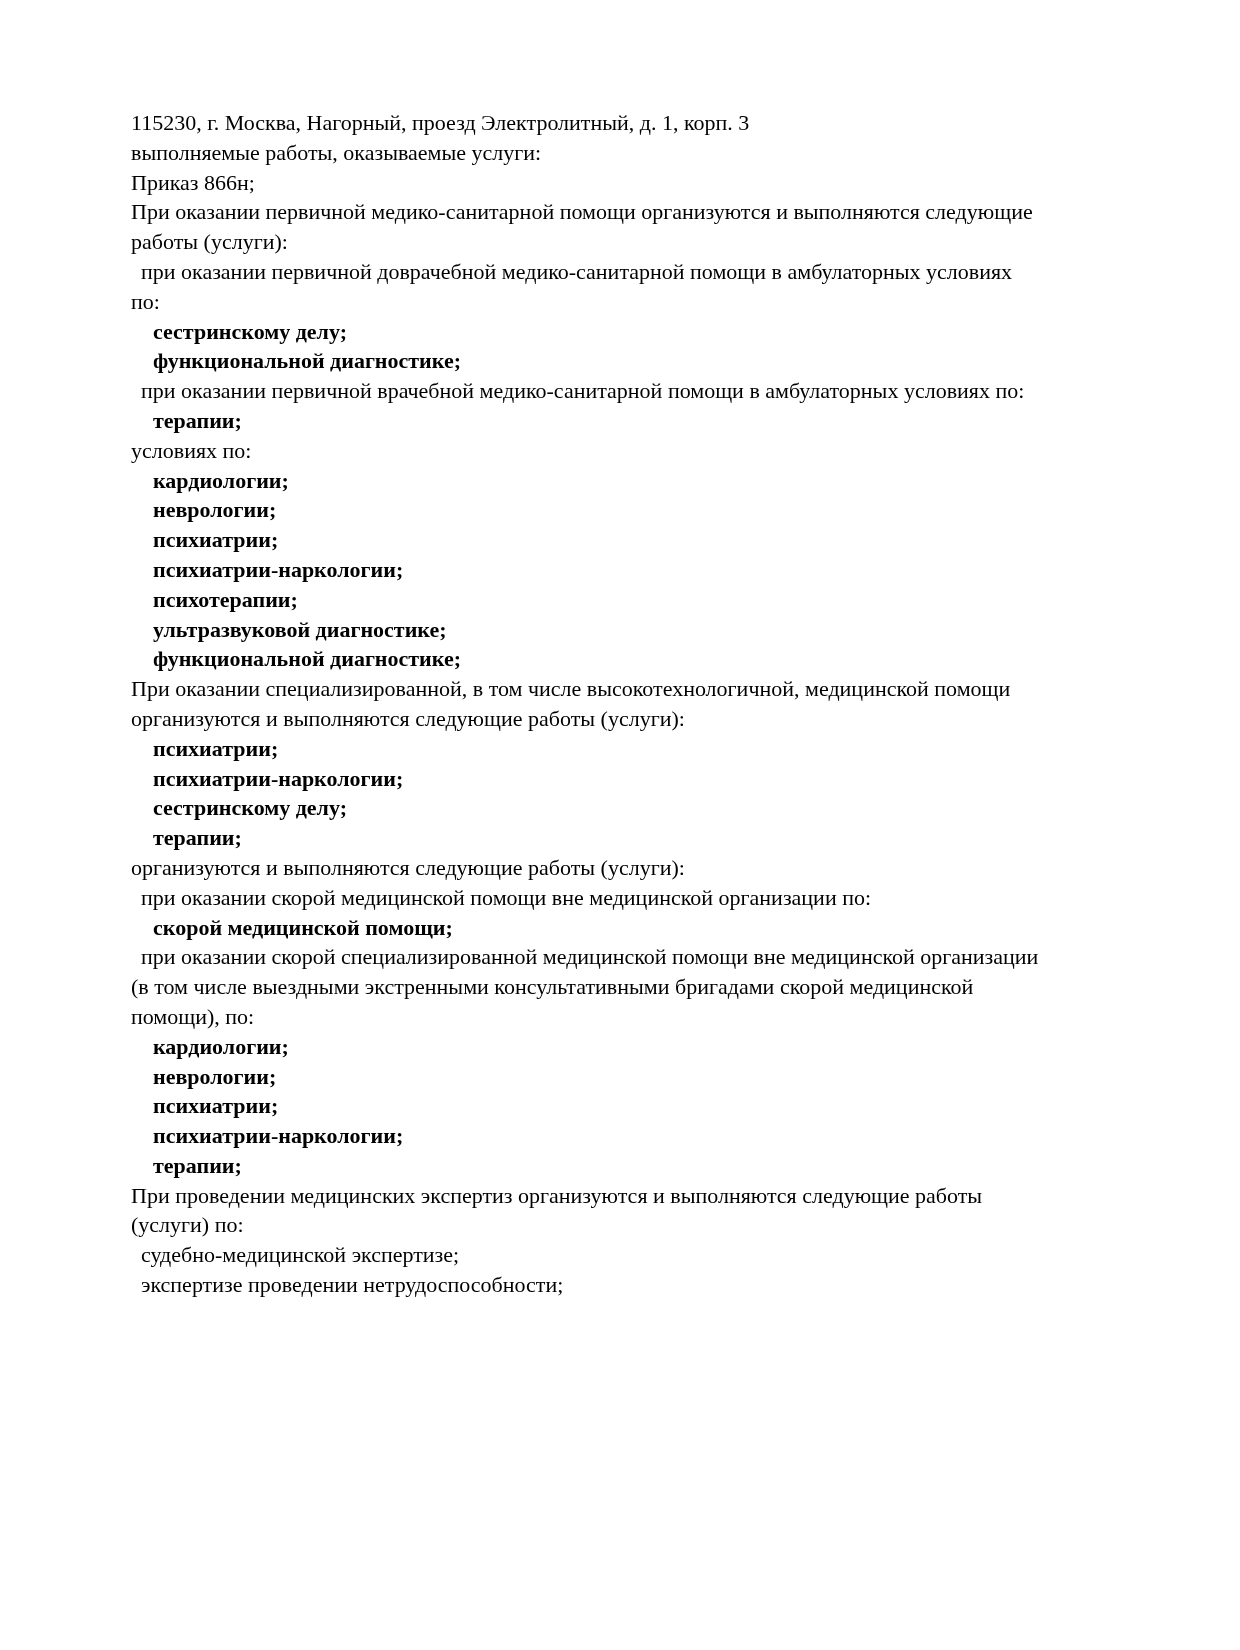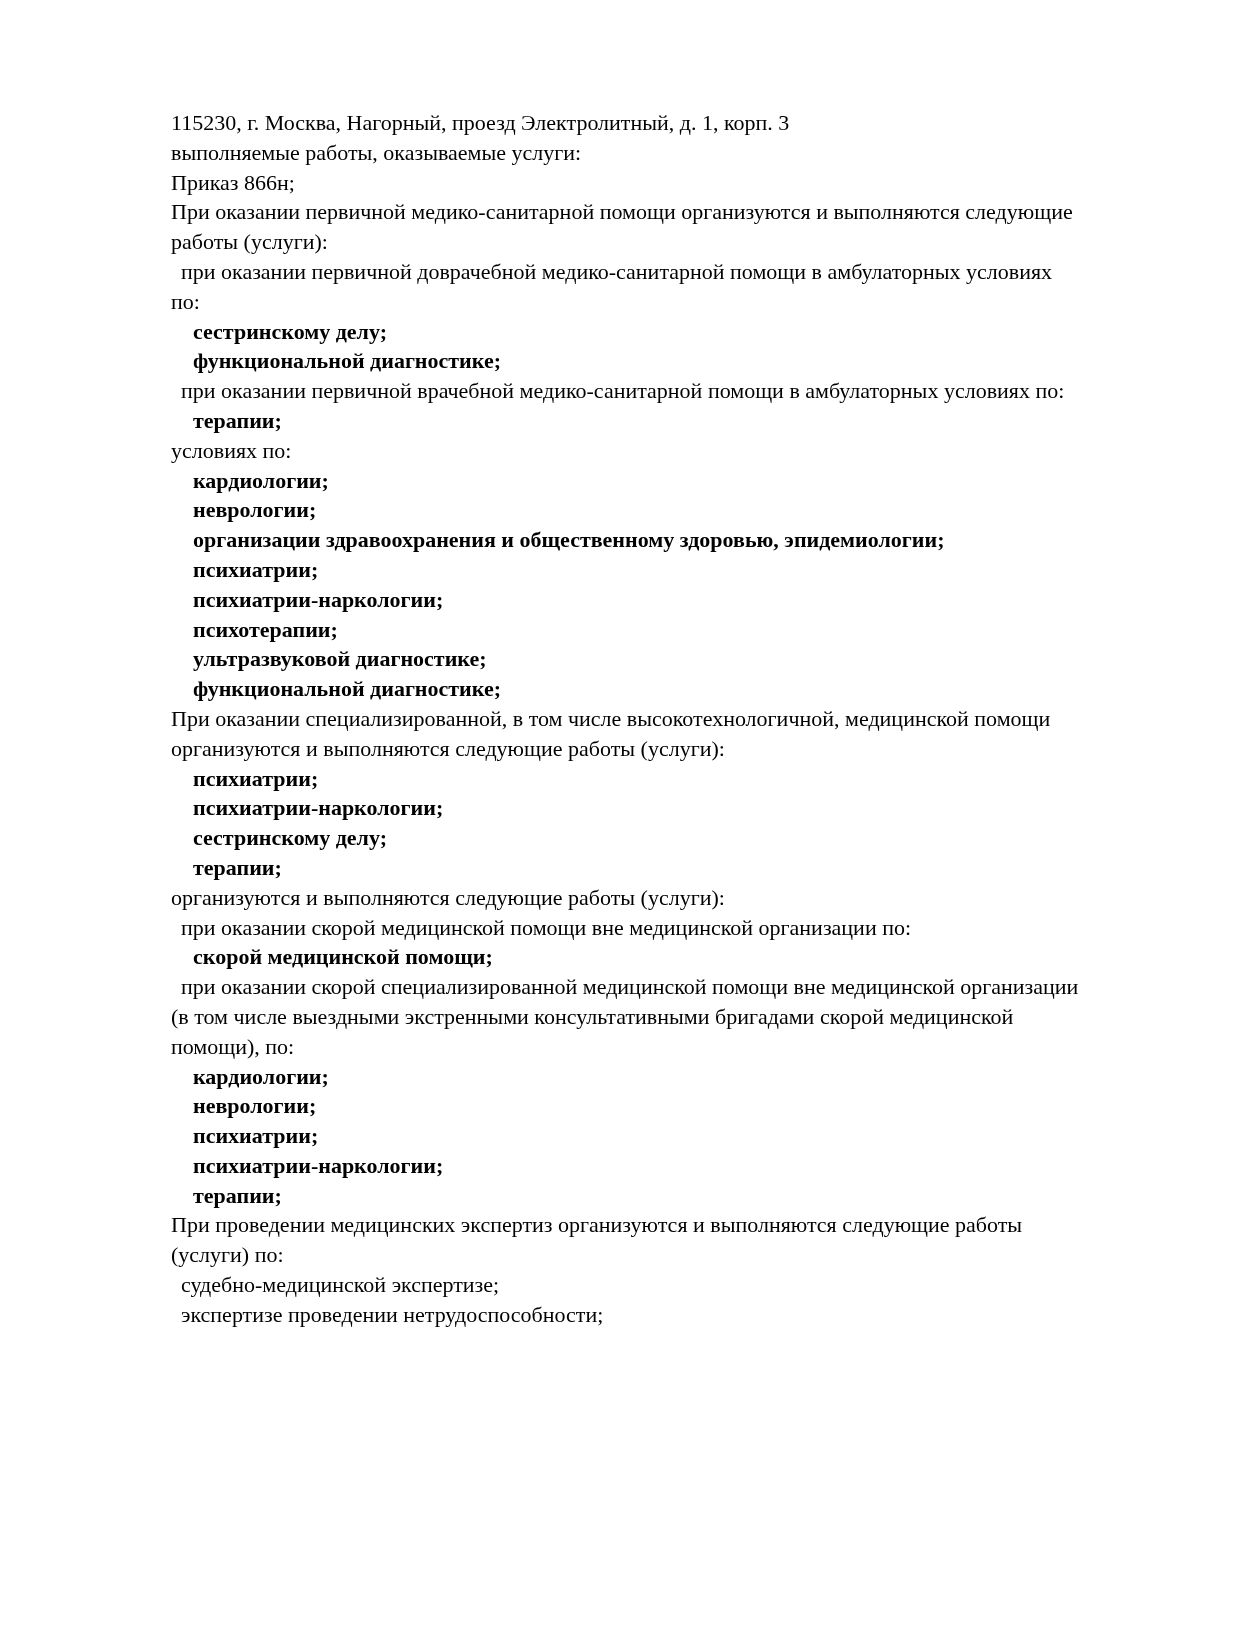--- a/index.html
+++ b/index.html
@@ -18,21 +18,20 @@
     font-family: "Liberation Serif", "DejaVu Serif", serif;
     font-size: 22px;
     line-height: 29.8px;
     color: #000000;
   }
   .doc-body {
     width: 1069px;
   }
   .line {
     white-space: nowrap;
-    margin-left: 40px;
   }
   .i0 { padding-left: 0; }
   .i1 { padding-left: 10px; }
   .i2 { padding-left: 22px; font-weight: bold; }
 </style>
 </head>
 <body>
 
 <div class="page">
   <div class="doc-body">
@@ -43,21 +42,20 @@
       <div class="line i0">работы (услуги):</div>
       <div class="line i1">при оказании первичной доврачебной медико-санитарной помощи в амбулаторных условиях</div>
       <div class="line i0">по:</div>
       <div class="line i2">сестринскому делу;</div>
       <div class="line i2">функциональной диагностике;</div>
       <div class="line i1">при оказании первичной врачебной медико-санитарной помощи в амбулаторных условиях по:</div>
       <div class="line i2">терапии;</div>
       <div class="line i0">условиях по:</div>
       <div class="line i2">кардиологии;</div>
       <div class="line i2">неврологии;</div>
-      <div class="line i2">организации здравоохранения и общественному здоровью, эпидемиологии;</div>
       <div class="line i2">психиатрии;</div>
       <div class="line i2">психиатрии-наркологии;</div>
       <div class="line i2">психотерапии;</div>
       <div class="line i2">ультразвуковой диагностике;</div>
       <div class="line i2">функциональной диагностике;</div>
       <div class="line i0">При оказании специализированной, в том числе высокотехнологичной, медицинской помощи</div>
       <div class="line i0">организуются и выполняются следующие работы (услуги):</div>
       <div class="line i2">психиатрии;</div>
       <div class="line i2">психиатрии-наркологии;</div>
       <div class="line i2">сестринскому делу;</div>

